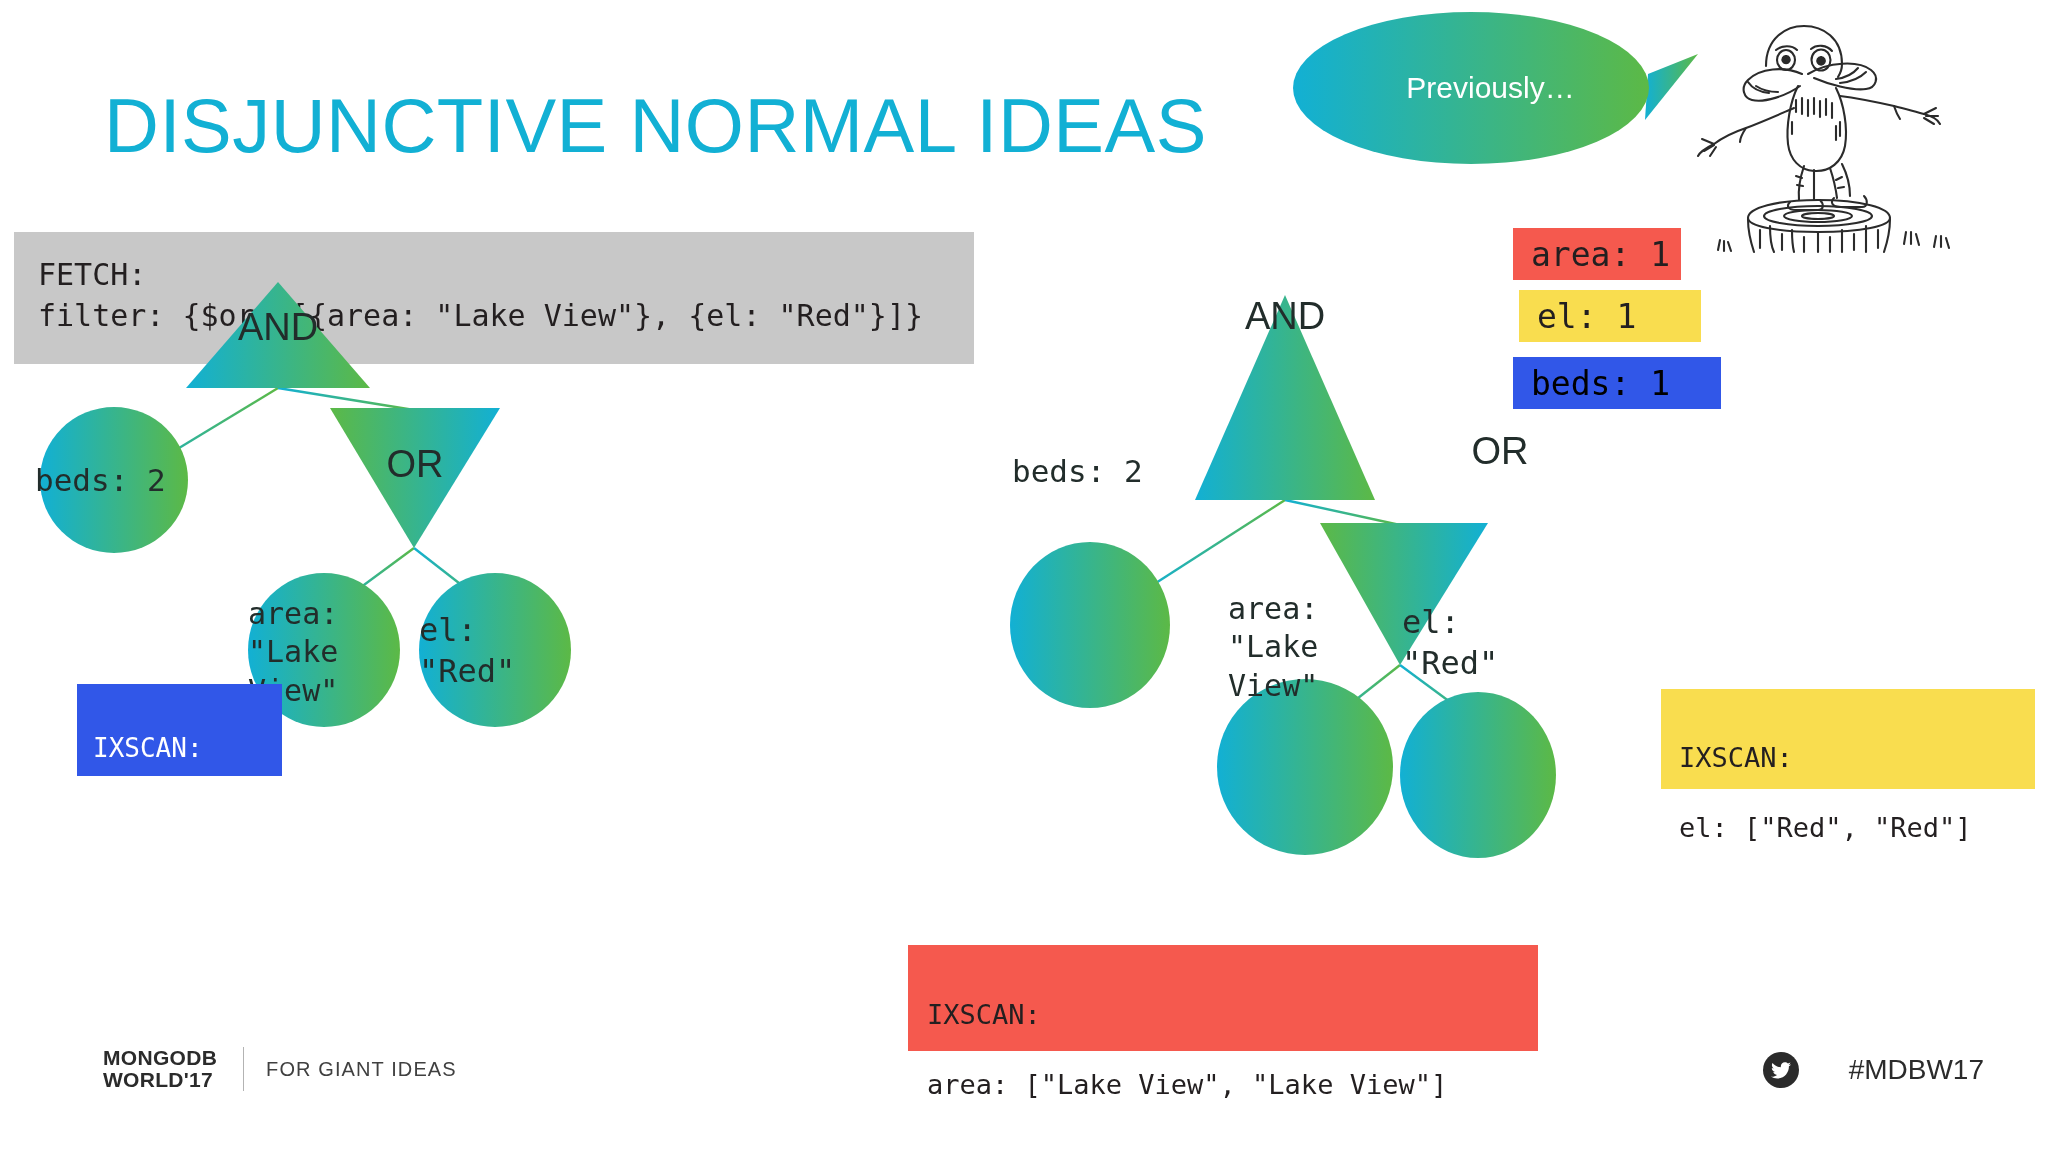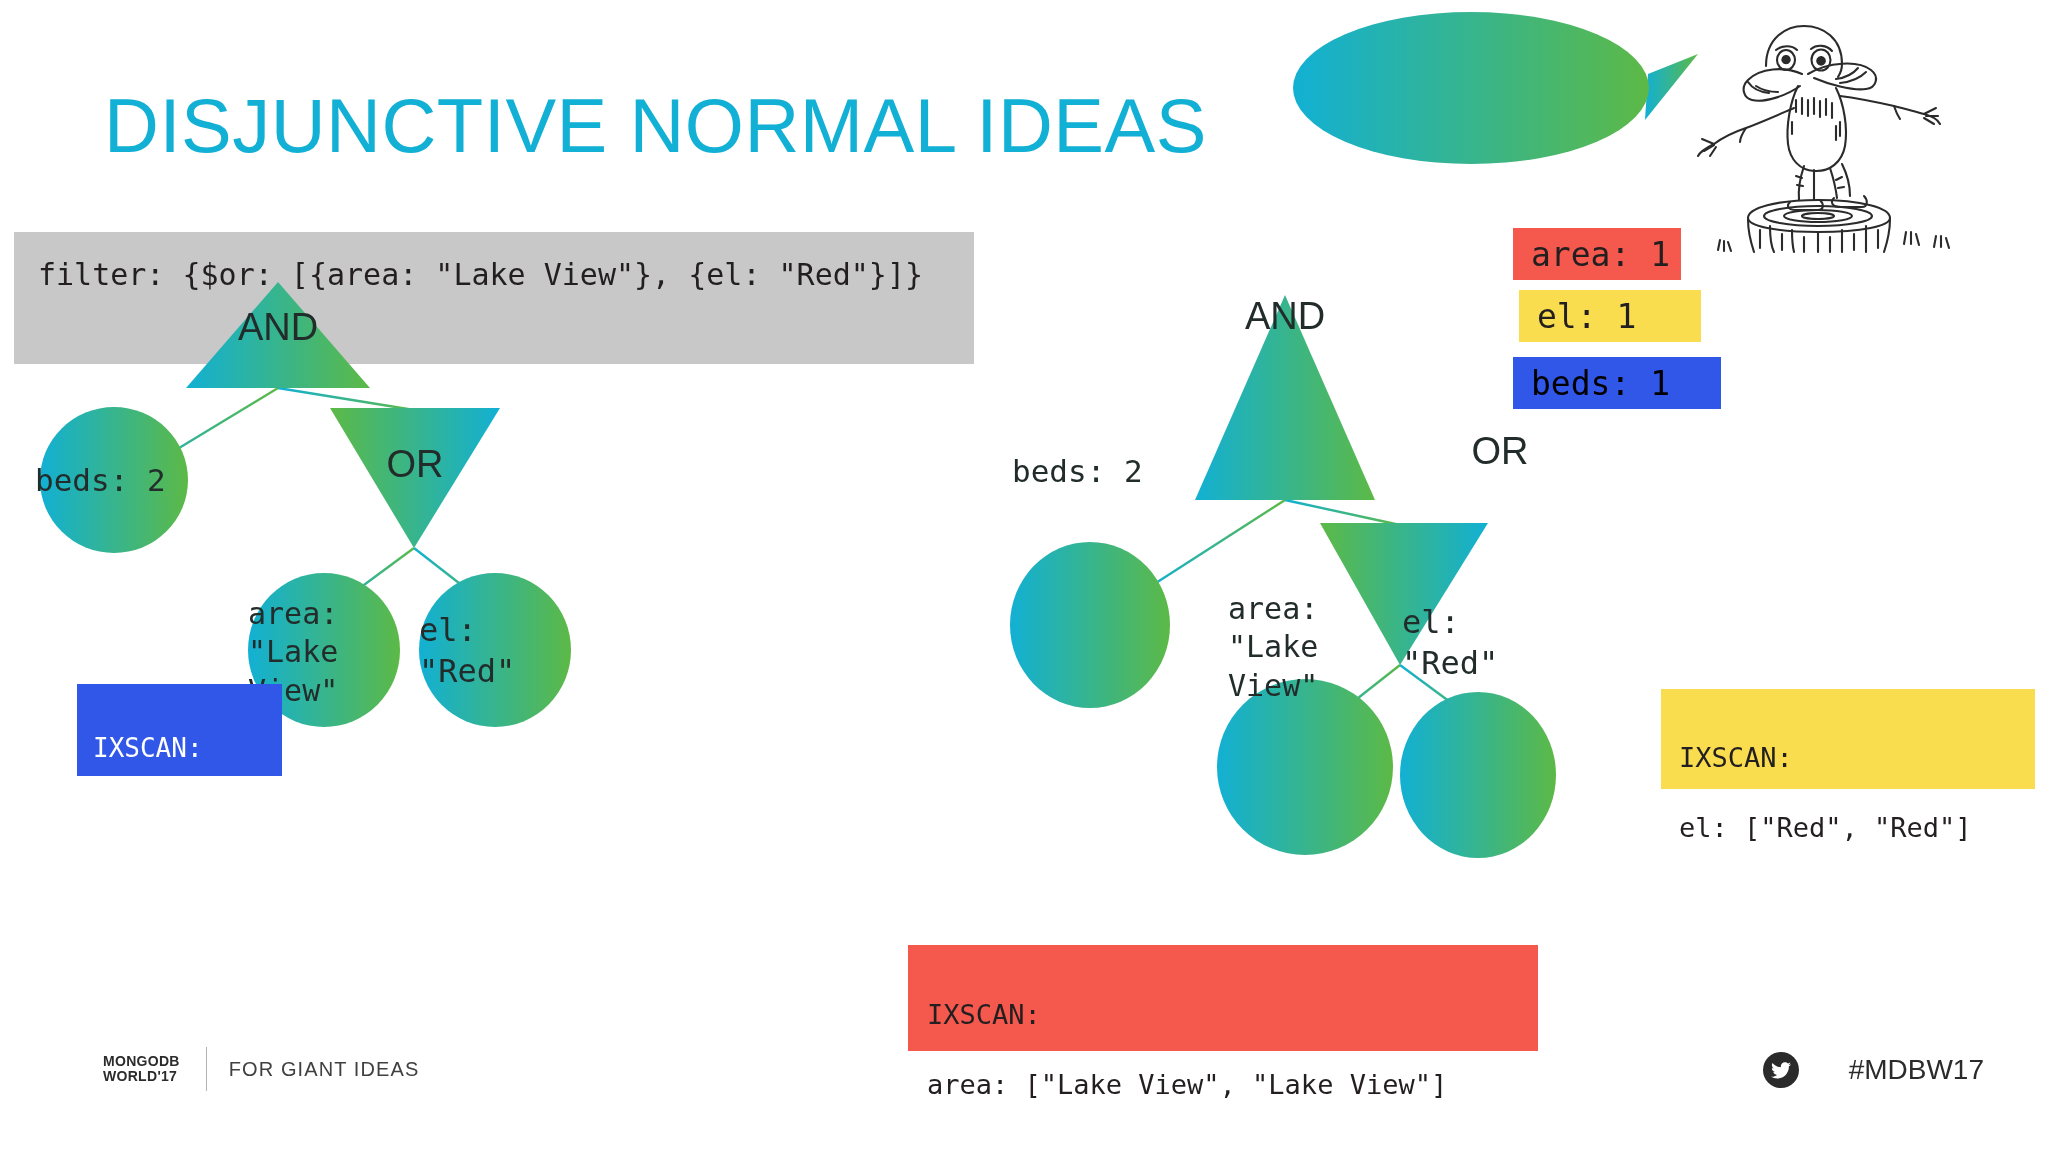--- a/index.html
+++ b/index.html
@@ -127,21 +127,21 @@
   #footer-logo {
     position: absolute;
     left: 103px;
     top: 1047px;
     display: flex;
     align-items: center;
   }
   #footer-logo .logo-word {
     font-family: "Liberation Sans", sans-serif;
     font-weight: bold;
-    font-size: 14px;
+    font-size: 21px;
     line-height: 1.06;
     color: #2b2b2b;
     letter-spacing: 0.3px;
   }
   #footer-logo .logo-divider {
     width: 1px;
     height: 44px;
     background: #b3b3b3;
     margin: 0 22px 0 26px;
   }
@@ -176,20 +176,21 @@
   <svg width="405" height="152" viewBox="0 0 405 152">
     <defs>
       <linearGradient id="bubbleGrad" x1="0" y1="0" x2="1" y2="0">
         <stop offset="0%" stop-color="#12B0D4"></stop>
         <stop offset="100%" stop-color="#5CB946"></stop>
       </linearGradient>
     </defs>
     <path d="M355,62 L405,42 L352,108 Z" fill="url(#bubbleGrad)"></path>
     <ellipse cx="178" cy="76" rx="178" ry="76" fill="url(#bubbleGrad)"></ellipse>
   </svg>
+  <div class="bubble-label">Previously…</div>
 </div>
 
 <div id="lorax-character">
   <svg width="300" height="248" viewBox="0 0 300 248">
     <g fill="none" stroke="#2b2b2b" stroke-width="2.1" stroke-linecap="round" stroke-linejoin="round">
 
       <path d="M76,62 C76,34 96,22 114,22 C133,22 152,34 152,60 C152,66 150,70 148,73"></path>
 
       <path d="M86,46 C92,41 102,41 107,46"></path>
       <path d="M121,45 C127,40 137,41 142,47"></path>
@@ -274,20 +275,21 @@
         <path d="M221,228 L221,240"></path>
         <path d="M226,230 L229,241"></path>
       <path d="M246,232 L244,243"></path>
         <path d="M251,232 L251,243"></path>
         <path d="M256,234 L259,244"></path>
     </g>
   </svg>
 </div>
 
 <div id="fetch-box">
+  <div class="code-line">FETCH:</div>
   <div class="code-line">filter: {$or: [{area: "Lake View"}, {el: "Red"}]}</div>
 </div>
 
 <div class="legend-chip red" style="left:1513px; top:228px; width:168px; height:52px;">
     <span>area: 1</span>
   </div>
 <div class="legend-chip yellow" style="left:1519px; top:290px; width:182px; height:52px;">
     <span>el: 1</span>
   </div>
 <div class="legend-chip blue" style="left:1513px; top:357px; width:208px; height:52px;">

